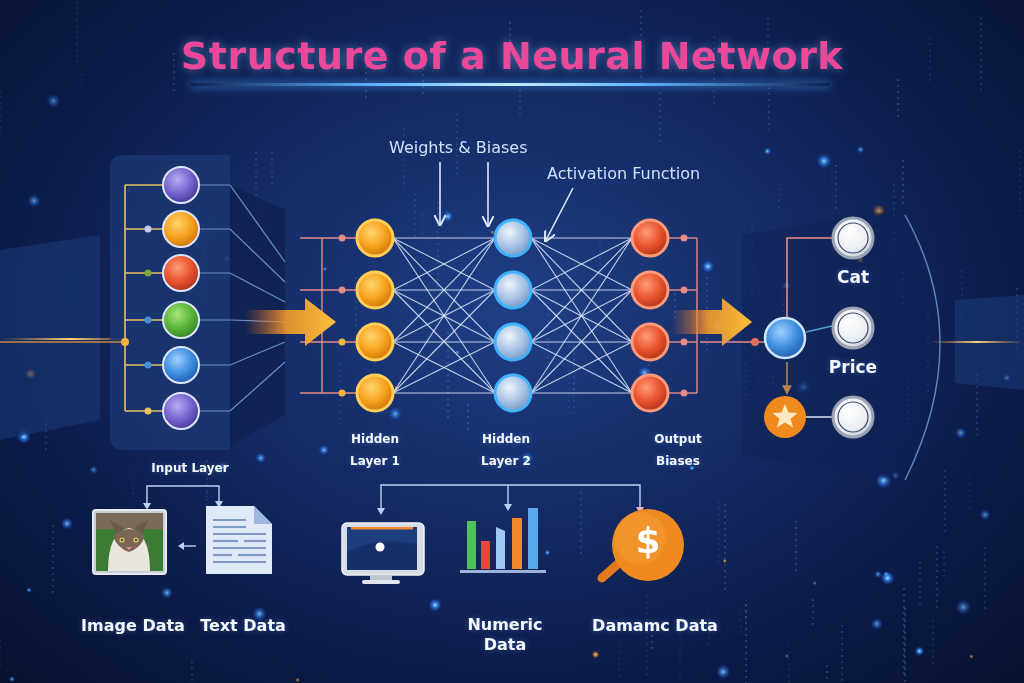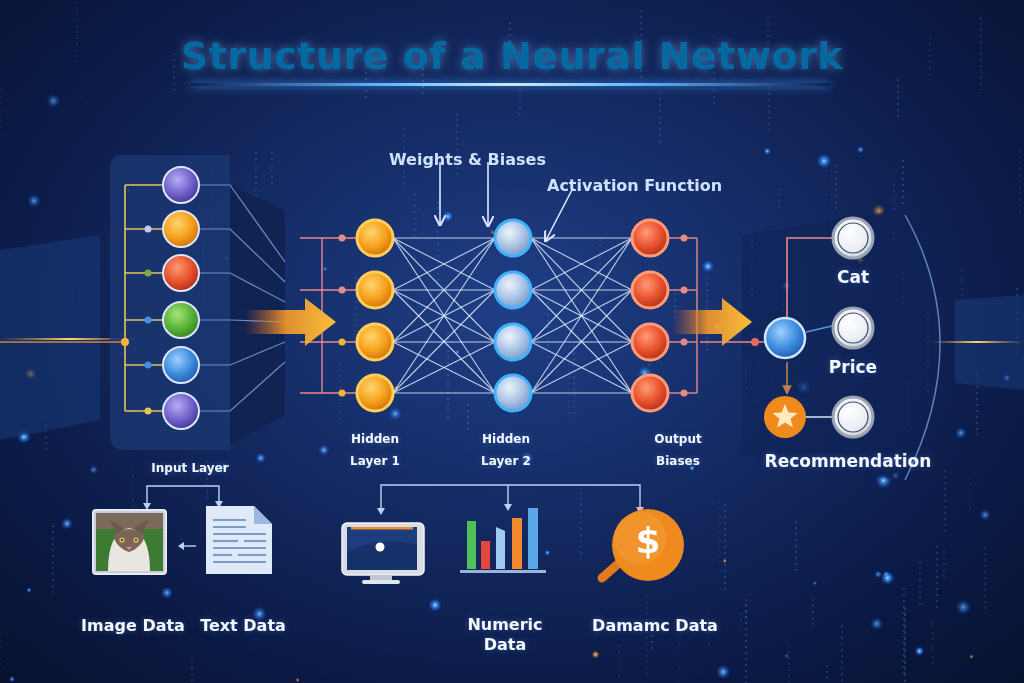--- a/index.html
+++ b/index.html
@@ -3,25 +3,25 @@
 <meta charset="utf-8">
 <style>
   html,body{margin:0;padding:0;}
   body{width:1024px;height:683px;overflow:hidden;position:relative;
     background:radial-gradient(ellipse at 50% 45%, #1f3f86 0%, #142a63 40%, #0b1a45 75%, #07122f 100%);
     font-family:"DejaVu Sans","Liberation Sans",sans-serif;color:#eef4ff;}
   #stage{position:absolute;left:0;top:0;width:1024px;height:683px;}
   .lbl{position:absolute;font-weight:bold;color:#f4f8ff;text-align:center;white-space:nowrap;
     text-shadow:0 0 6px rgba(120,170,255,.35);}
   .title{position:absolute;left:0;width:1024px;top:34px;text-align:center;font-size:38px;font-weight:bold;
-    color:#0369a1;letter-spacing:.5px;text-shadow:0 0 10px rgba(140,190,255,.45);}
+    color:#ec4899;letter-spacing:.5px;text-shadow:0 0 10px rgba(140,190,255,.45);}
   .title-rule{position:absolute;left:190px;width:640px;top:83px;height:3px;border-radius:2px;
     background:linear-gradient(90deg,rgba(60,140,255,0),#5fb6ff 30%,#c8ecff 50%,#5fb6ff 70%,rgba(60,140,255,0));
     box-shadow:0 0 10px #4aa3ff;}
-  .ann{position:absolute;font-size:16px;color:#cfe2ff;font-weight:bold;white-space:nowrap;margin-top:12px;}
+  .ann{position:absolute;font-size:16px;color:#cfe2ff;font-weight:normal;white-space:nowrap;}
   .layer-lbl{font-size:12px;line-height:22px;}
   .out-lbl{font-size:17px;}
   .data-lbl{font-size:16px;line-height:20px;margin-top:27px;}
 </style>
 </head>
 <body>
 
 <div id="stage">
   <svg id="bg" width="1024" height="683" style="position:absolute;left:0;top:0">
     <defs>
@@ -465,21 +465,20 @@
     <div>Hidden</div>
     <div>Layer 2</div>
   </div>
   <div class="lbl layer-lbl" style="left:628px;top:428px;width:100px">
     <div>Output</div>
     <div>Biases</div>
   </div>
 
   <div class="lbl out-lbl" style="left:813px;top:267px;width:80px">Cat</div>
   <div class="lbl out-lbl" style="left:813px;top:357px;width:80px">Price</div>
-  <div class="lbl out-lbl" style="left:758px;top:451px;width:180px">Recommendation</div>
 
   <div class="lbl data-lbl" style="left:78px;top:589px;width:110px">Image Data</div>
   <div class="lbl data-lbl" style="left:193px;top:589px;width:100px">Text Data</div>
   <div class="lbl data-lbl" style="left:585px;top:589px;width:140px">Damamc Data</div>
   <div class="lbl data-lbl" style="left:455px;top:588px;width:100px">
     <div>Numeric</div>
     <div>Data</div>
   </div>
   <div class="lbl" style="left:628px;top:520px;width:40px;font-size:36px;color:#fff;text-shadow:none">$</div>
 </div>

